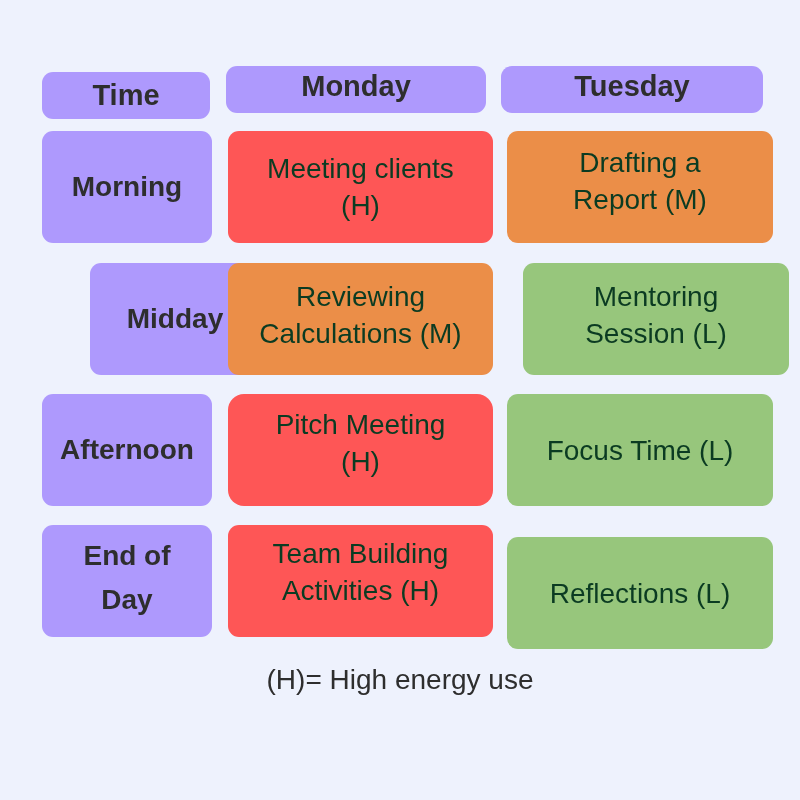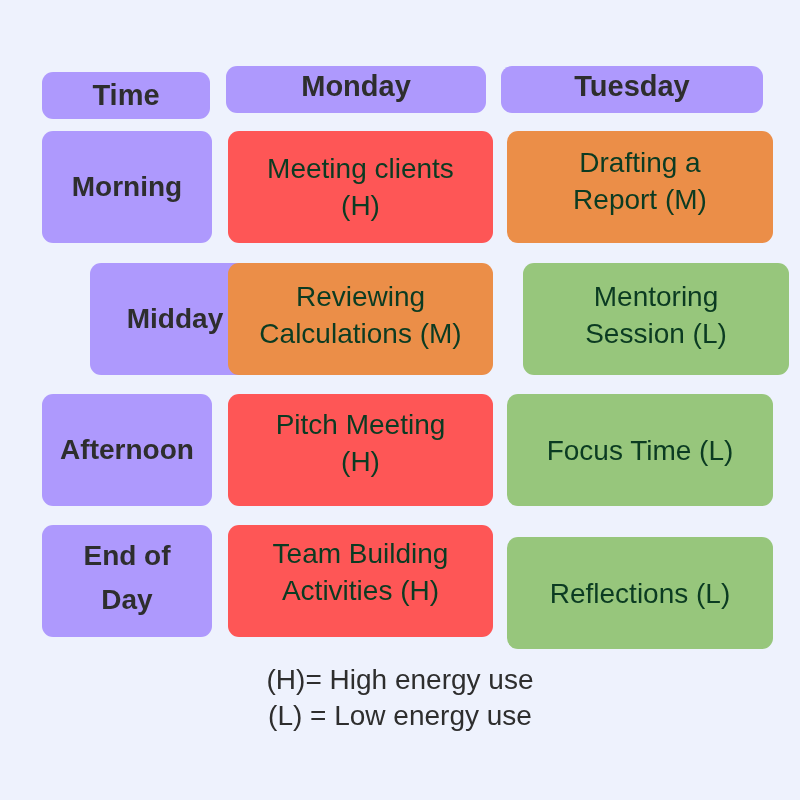--- a/index.html
+++ b/index.html
@@ -60,33 +60,32 @@
 <div class="cell task M" style="left:228px; top:263px; width:265px; height:112px; padding-bottom:8px;">
   <span style="max-width:240px;">Reviewing Calculations (M)</span>
 </div>
 <div class="cell task L" style="left:507px; top:263px; width:266px; height:112px; padding-bottom:8px;margin-left:16px;">
   <span style="max-width:190px;">Mentoring Session (L)</span>
 </div>
 
 <div class="cell row-label" style="left:42px; top:394px; width:170px; height:112px; padding:0 2px;">
   <span>Afternoon</span>
 </div>
-<div class="cell task H" style="left:228px; top:394px; width:265px; height:112px; padding-bottom:14px;">
+<div class="cell task H" style="left:228px; top:394px; width:265px; height:112px; padding-bottom:14px;border-radius:16px;">
   <span style="max-width:200px;">Pitch Meeting (H)</span>
 </div>
 <div class="cell task L" style="left:507px; top:394px; width:266px; height:112px;">
   <span>Focus Time (L)</span>
 </div>
 
 <div class="cell row-label" style="left:42px; top:525px; width:170px; height:112px; padding-bottom:6px;">
   <span style="max-width:110px;">End of Day</span>
 </div>
 <div class="cell task H" style="left:228px; top:525px; width:265px; height:112px; padding-bottom:18px;">
   <span style="max-width:215px;">Team Building Activities (H)</span>
 </div>
 <div class="cell task L" style="left:507px; top:525px; width:266px; height:112px;margin-top:12px;">
   <span>Reflections (L)</span>
 </div>
 
 <div class="legend">
   <div>(H)= High energy use</div>
-  <div>(L) = Low energy use</div>
 </div>
 
 </body></html>

